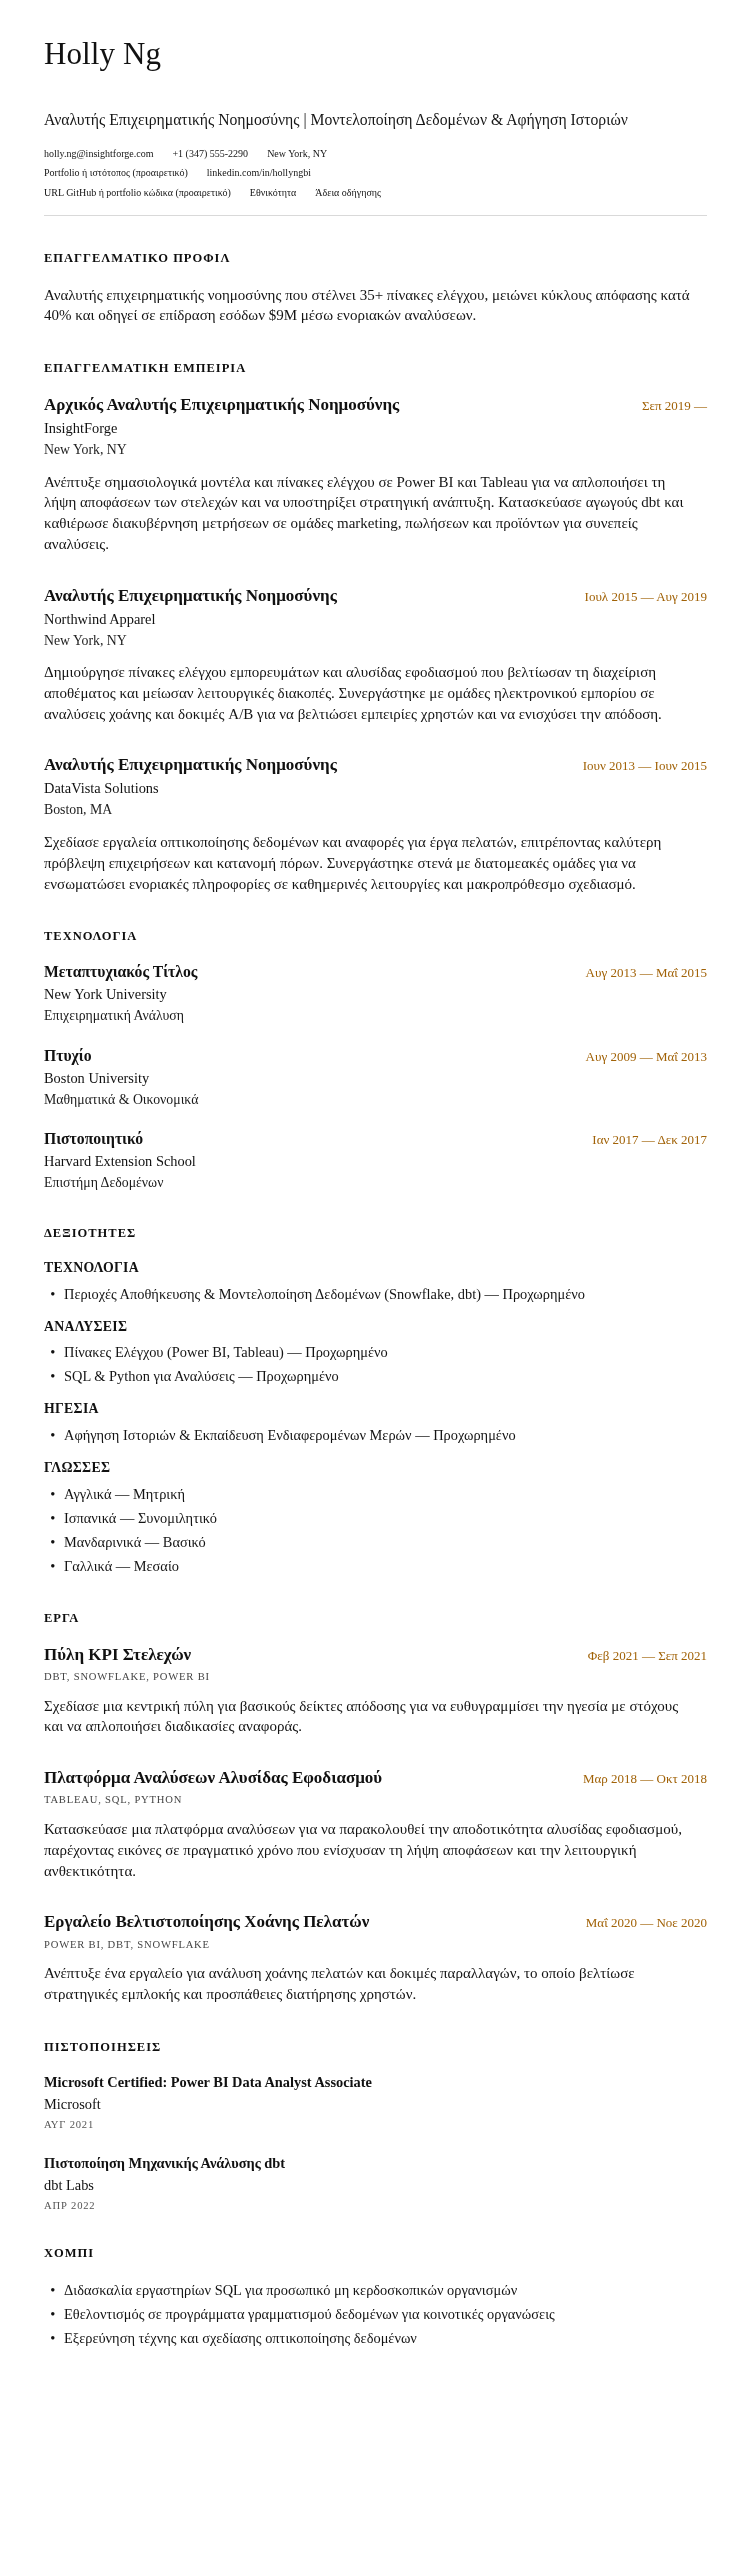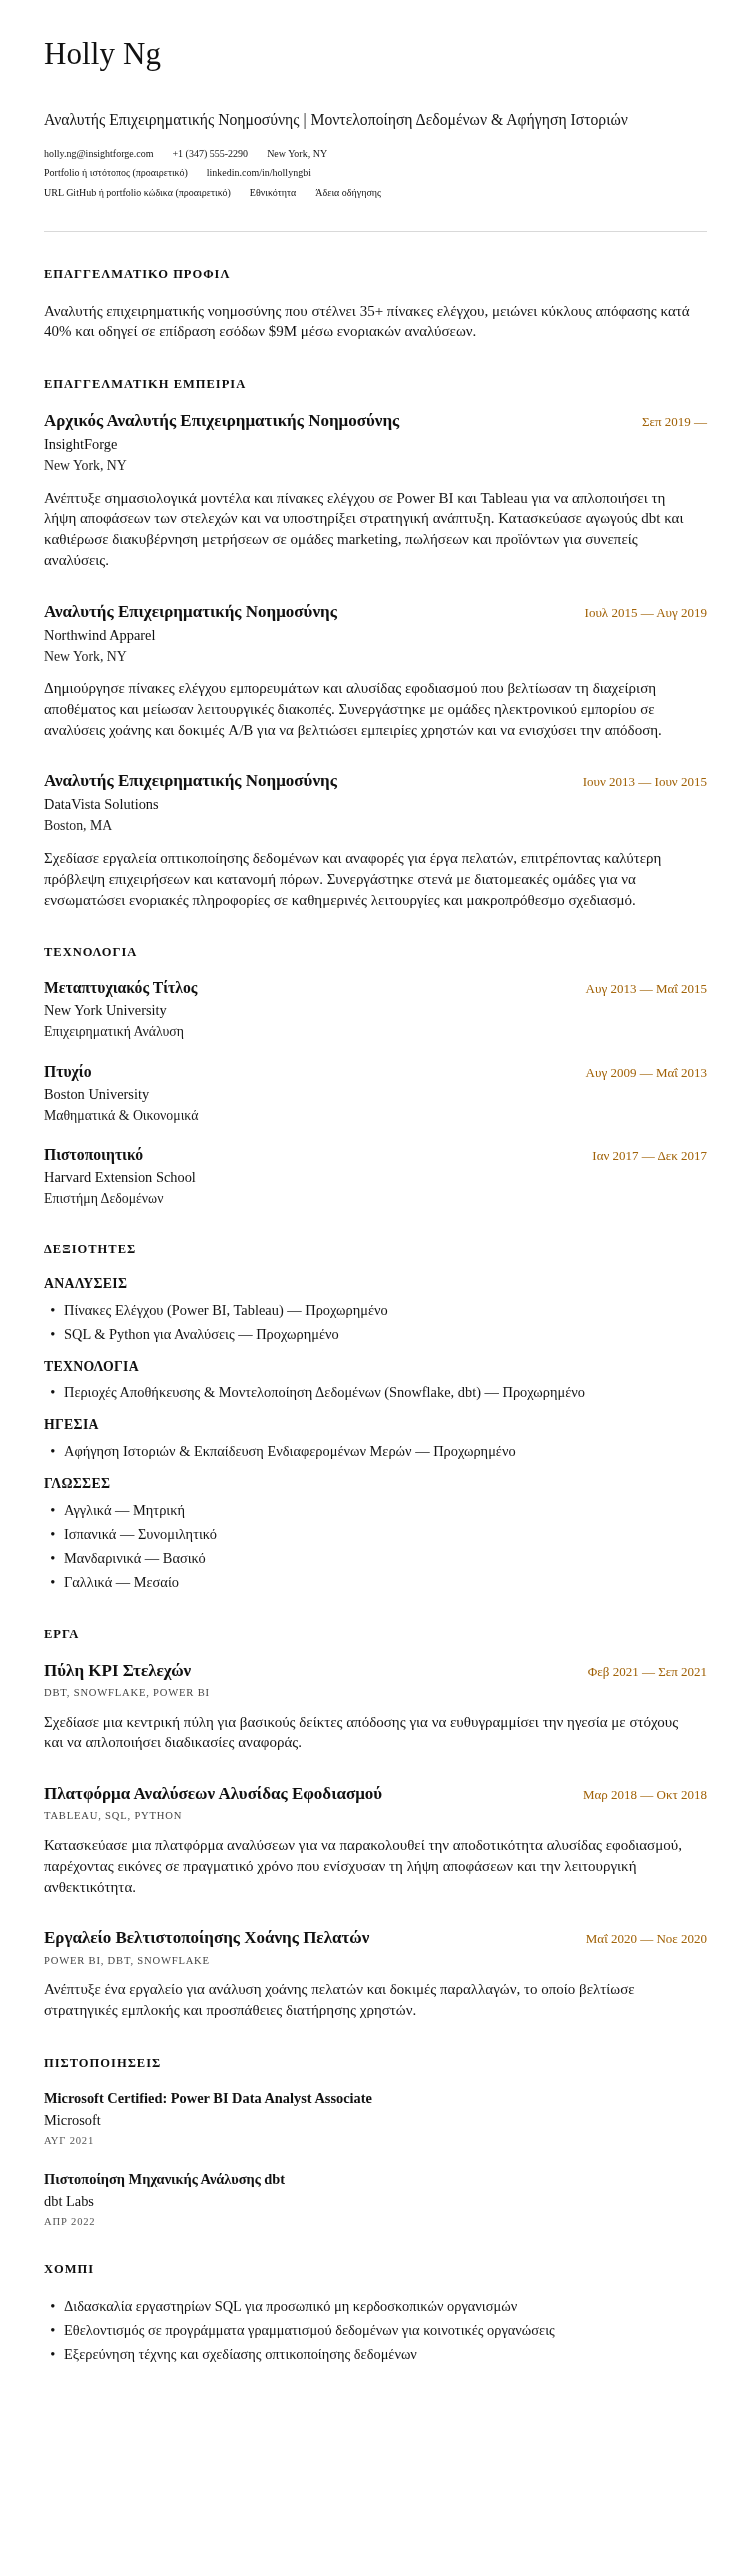--- a/index.html
+++ b/index.html
@@ -10,21 +10,21 @@
     font-family: "Liberation Serif", "DejaVu Serif", serif;
     color: #111111;
   }
   .page { padding: 36px 44px 31px 44px; }
 
   
   .resume-header { padding-bottom: 16.3px; border-bottom: 0.6px solid #d9d9d9; }
   .name { font-size: 31px; font-weight: 400; letter-spacing: 0.1px; margin-bottom: 10px; }
   .tagline { font-size: 15.7px; line-height: 1.35; max-width: 595px; margin-bottom: 17.5px; color: #161616; margin-top: 37px; }
   .contact-row { display: flex; flex-wrap: wrap; gap: 6.3px 19px; font-size: 10px; margin-bottom: 8.8px; color: #141414; }
-  .contact-row:last-child { margin-bottom: 16px; }
+  .contact-row:last-child { margin-bottom: 0; }
 
   
   .section { margin-top: 35px; }
   .section-heading {
     font-size: 12.5px; font-weight: 700; letter-spacing: 1px;
     margin-bottom: 19px; color: #0e0e0e;
   }
 
   .body-text, .desc {
     font-size: 15px; line-height: 1.38; max-width: 654px; color: #141414;
@@ -156,31 +156,31 @@
       </div>
       <div class="entry-company">Harvard Extension School</div>
       <div class="entry-field">Επιστήμη Δεδομένων</div>
     </div>
   </section>
 
   <section class="section">
     <h2 class="section-heading">ΔΕΞΙΟΤΗΤΕΣ</h2>
 
     <div class="skill-group">
+      <div class="skill-group-name">ΤΕΧΝΟΛΟΓΙΑ</div>
+      <ul class="bullets">
+        <li>Περιοχές Αποθήκευσης &amp; Μοντελοποίηση Δεδομένων (Snowflake, dbt) — Προχωρημένο</li>
+      </ul>
+    </div>
+
+    <div class="skill-group">
       <div class="skill-group-name">ΑΝΑΛΥΣΕΙΣ</div>
       <ul class="bullets">
         <li>Πίνακες Ελέγχου (Power BI, Tableau) — Προχωρημένο</li>
         <li>SQL &amp; Python για Αναλύσεις — Προχωρημένο</li>
-      </ul>
-    </div>
-
-    <div class="skill-group">
-      <div class="skill-group-name">ΤΕΧΝΟΛΟΓΙΑ</div>
-      <ul class="bullets">
-        <li>Περιοχές Αποθήκευσης &amp; Μοντελοποίηση Δεδομένων (Snowflake, dbt) — Προχωρημένο</li>
       </ul>
     </div>
 
     <div class="skill-group">
       <div class="skill-group-name">ΗΓΕΣΙΑ</div>
       <ul class="bullets">
         <li>Αφήγηση Ιστοριών &amp; Εκπαίδευση Ενδιαφερομένων Μερών — Προχωρημένο</li>
       </ul>
     </div>
 

